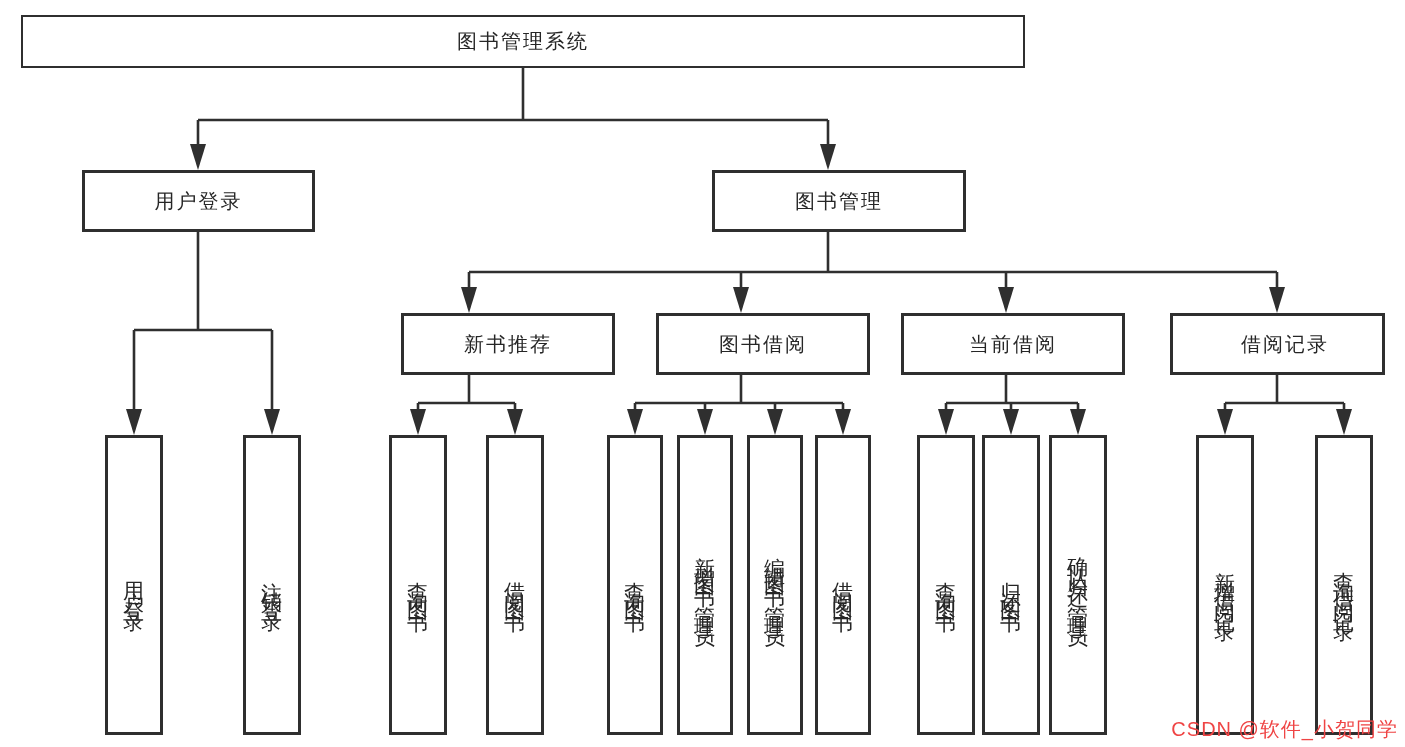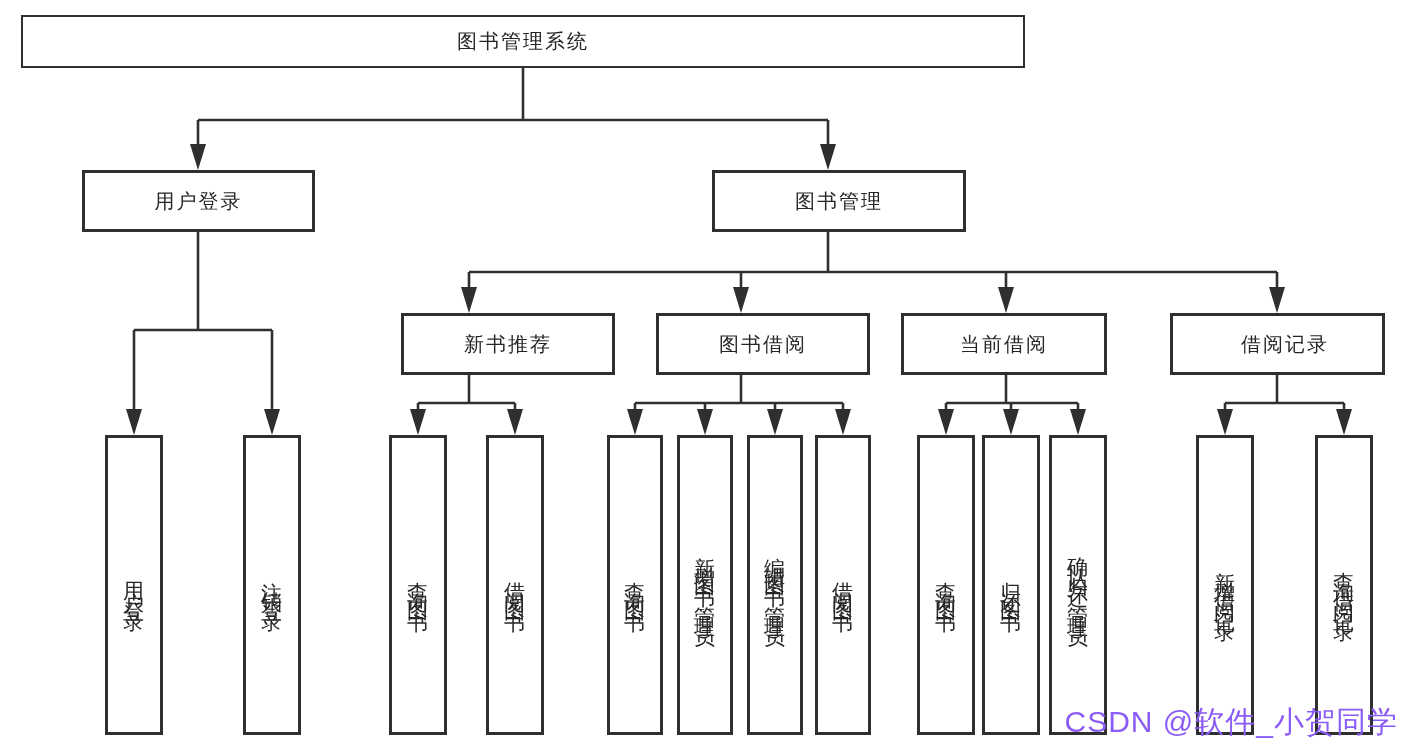--- a/index.html
+++ b/index.html
@@ -25,42 +25,42 @@
     text-align:center;
   }
   .root{left:21px;top:15px;width:1004px;height:53px;border-width:2.5px;}
   .lvl2,.lvl3{height:62px;}
   .lvl2{top:170px;}
   .lvl3{top:313px;}
   .n-user-login{left:82px;width:233px;}
   .n-book-mgmt{left:712px;width:254px;}
   .n-newbook{left:362px;width:214px;margin-left:39px;}
   .n-borrow{left:634px;width:214px;margin-left:22px;}
-  .n-current{left:901px;width:206px;}
+  .n-current{left:901px;width:224px;}
   .n-records{left:1170px;width:215px;padding-left:15px;}
   .leaf{top:435px;height:300px;width:58px;}
   .leaf .vtext{
     writing-mode:vertical-rl;
     text-orientation:mixed;
     font-size:21px;
     letter-spacing:10px;
     line-height:1;
     white-space:nowrap;
   }
   .g1a{left:105px;} .g1b{left:243px;}
   .g2a{left:389px;} .g2b{left:486px;}
   .g3a{left:607px;width:56px;} .g3b{left:677px;width:56px;}
   .g3c{left:747px;width:56px;} .g3d{left:815px;width:56px;}
   .g4a{left:917px;} .g4b{left:982px;} .g4c{left:1049px;}
   .g5a{left:1196px;} .g5b{left:1315px;}
   .watermark{
     position:absolute;
     right:7px;bottom:4px;
-    font-size:30px;
-    color:#8b5cf6;
+    font-size:20px;
+    color:#ef4444;
     letter-spacing:1px;
   }
 </style>
 </head>
 <body>
 
 <div class="canvas">
 
   <svg class="wires" viewBox="0 0 1405 747">
 

